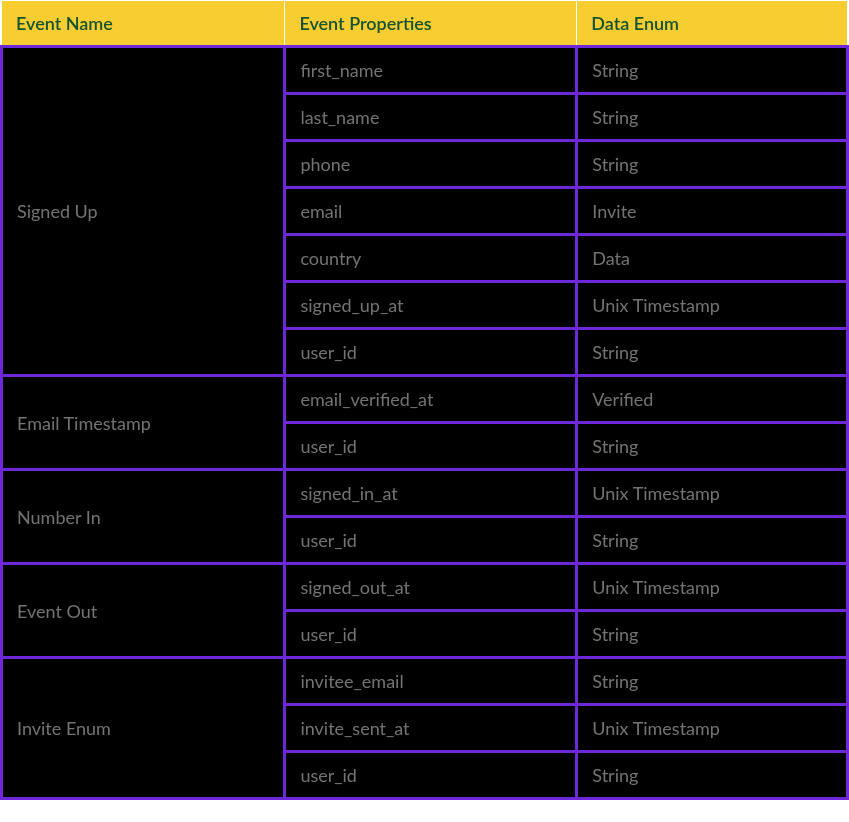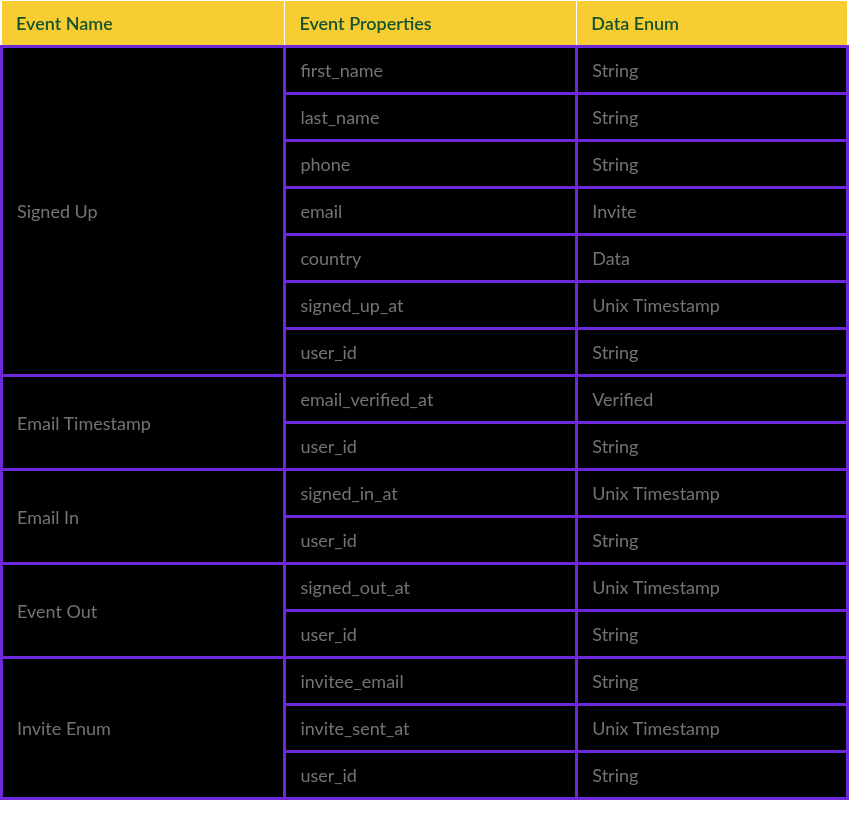--- a/index.html
+++ b/index.html
@@ -88,21 +88,21 @@
       <tr>
         <td rowspan="2">Email Timestamp</td>
         <td>email_verified_at</td>
         <td>Verified</td>
       </tr>
       <tr>
         <td>user_id</td>
         <td>String</td>
       </tr>
       <tr>
-        <td rowspan="2">Email In</td>
+        <td rowspan="2">Number In</td>
         <td>signed_in_at</td>
         <td>Unix Timestamp</td>
       </tr>
       <tr>
         <td>user_id</td>
         <td>String</td>
       </tr>
       <tr>
         <td rowspan="2">Event Out</td>
         <td>signed_out_at</td>

